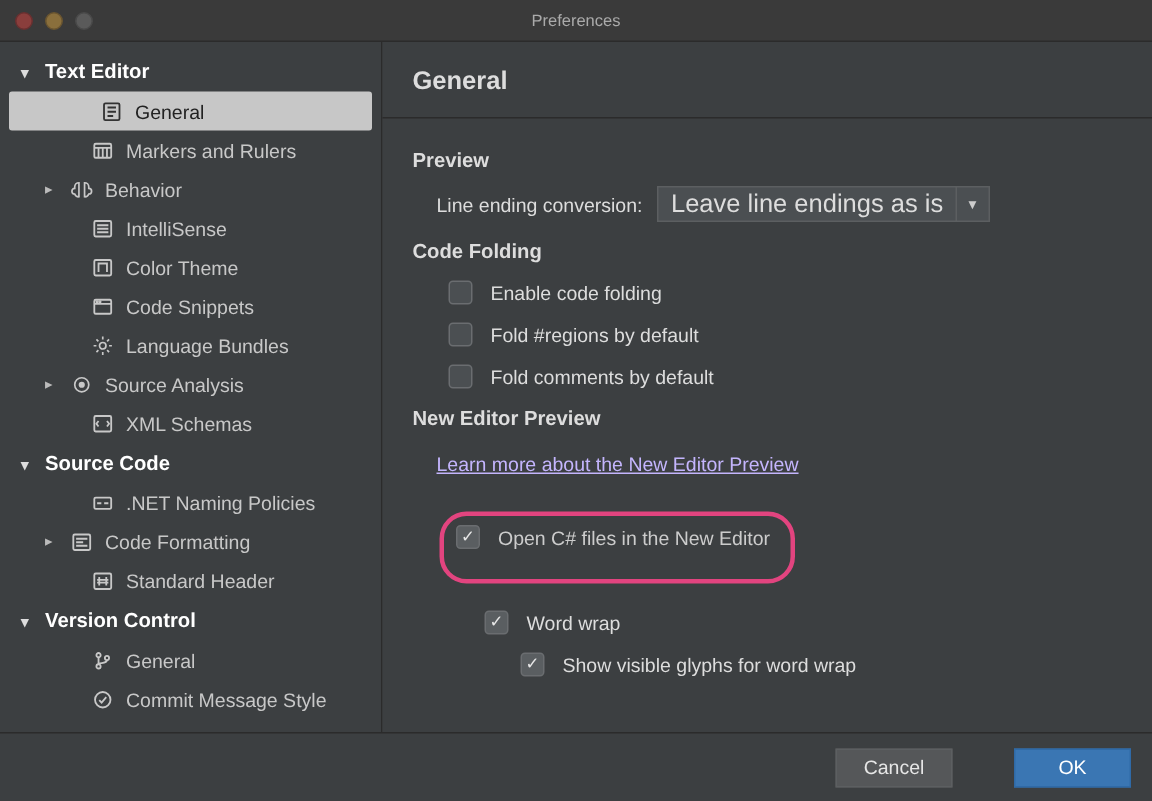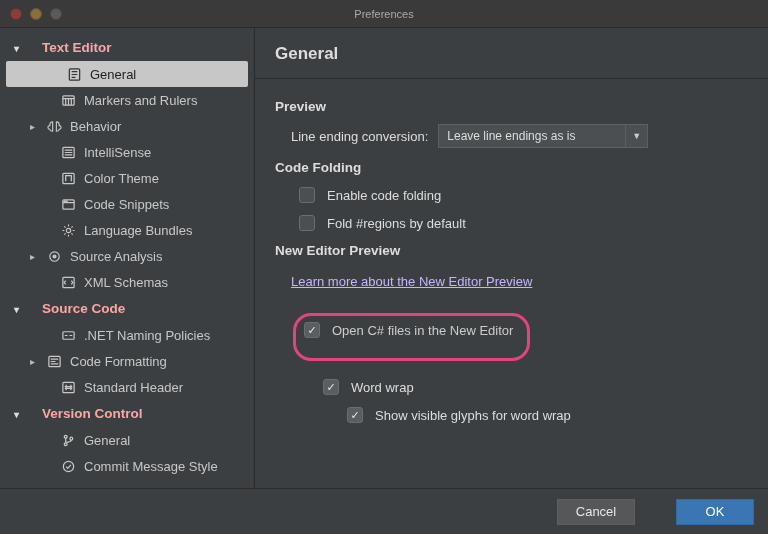--- a/index.html
+++ b/index.html
@@ -28,27 +28,27 @@
   .title { position: absolute; left: 0; right: 0; text-align: center; color: #aaa; font-size: 11px; }
   .body { display: flex; flex: 1; min-height: 0; }
   .sidebar {
     width: 255px;
     background: #3c3f41;
     border-right: 1px solid #2b2b2b;
     padding: 6px 0;
     overflow: hidden;
   }
   .tree-header {
-    color: #fca5a5;
+    color: #ffffff;
     font-weight: 700;
     font-size: 13.5px;
     padding: 6px 16px 6px 14px;
     display: flex;
     align-items: center;
-    gap: 18px;
+    gap: 6px;
   }
   .tree-header .caret { width: 10px; display:inline-block; }
   .tree-item {
     display: flex;
     align-items: center;
     gap: 8px;
     padding: 5px 8px 5px 30px;
     color: #c8c8c8;
     cursor: default;
   }
@@ -80,21 +80,21 @@
   .section-title { font-weight: 700; color: #ddd; margin: 12px 0 10px; font-size: 13.5px; }
   .row { display: flex; align-items: center; gap: 10px; margin: 8px 0 8px 16px; color:#ddd; }
   .select {
     background: #4b4f52;
     border: 1px solid #5c5f61;
     color: #ddd;
     height: 24px;
     display: inline-flex;
     align-items: center;
     padding: 0 8px;
-    font-size: 12px;
+    font-size: 17px;
     min-width: 188px;
   }
   .select-caret {
     width: 22px; height: 24px;
     background: #4b4f52;
     border: 1px solid #5c5f61;
     border-left: none;
     display:inline-flex; align-items:center; justify-content:center;
     color:#ccc; font-size:9px;
   }
@@ -341,20 +341,24 @@
 
         <div class="section-title">Code Folding</div>
         <div class="checkbox-row">
           <span class="cb"></span>
           <span>Enable code folding</span>
         </div>
         <div class="checkbox-row">
           <span class="cb"></span>
           <span>Fold #regions by default</span>
         </div>
+        <div class="checkbox-row">
+          <span class="cb"></span>
+          <span>Fold comments by default</span>
+        </div>
 
         <div class="section-title">New Editor Preview</div>
         <a class="link" href="#">Learn more about the New Editor Preview</a>
 
         <div class="highlight">
           <span class="cb checked"></span>
           <span>Open C# files in the New Editor</span>
         </div>
         <div class="checkbox-row indent1">
           <span class="cb checked"></span>

